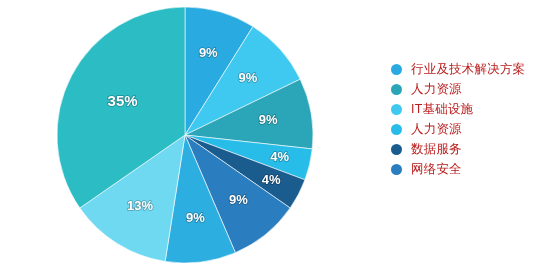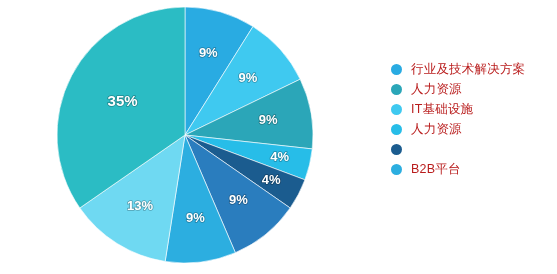--- a/index.html
+++ b/index.html
@@ -125,20 +125,21 @@
       <div class="legend-item">
         <span class="legend-dot" style="background: rgb(63, 201, 240);"></span>
         <span class="legend-label">IT基础设施</span>
       </div>
       <div class="legend-item">
         <span class="legend-dot" style="background: rgb(39, 189, 232);"></span>
         <span class="legend-label">人力资源</span>
       </div>
       <div class="legend-item">
         <span class="legend-dot" style="background: rgb(27, 92, 143);"></span>
+        <span class="legend-label">数据服务</span>
       </div>
       <div class="legend-item">
-        <span class="legend-dot" style="background: rgb(44, 174, 224);"></span>
-        <span class="legend-label">B2B平台</span>
+        <span class="legend-dot" style="background: rgb(42, 125, 190);"></span>
+        <span class="legend-label">网络安全</span>
       </div>
     </div>
 
 </div>
 
 </body></html>

